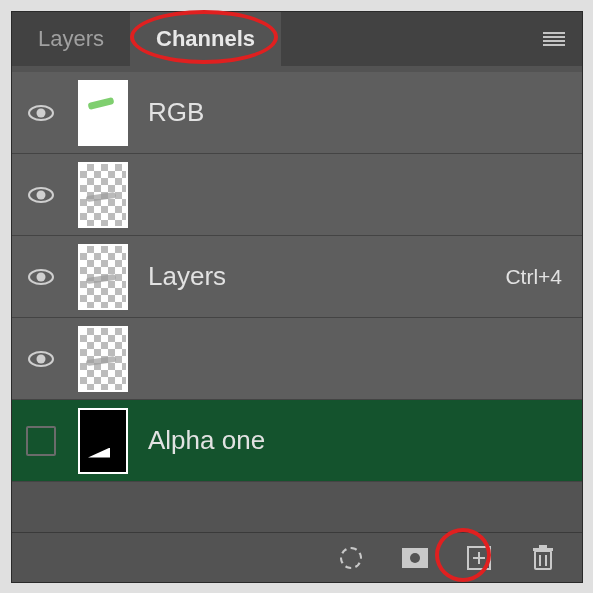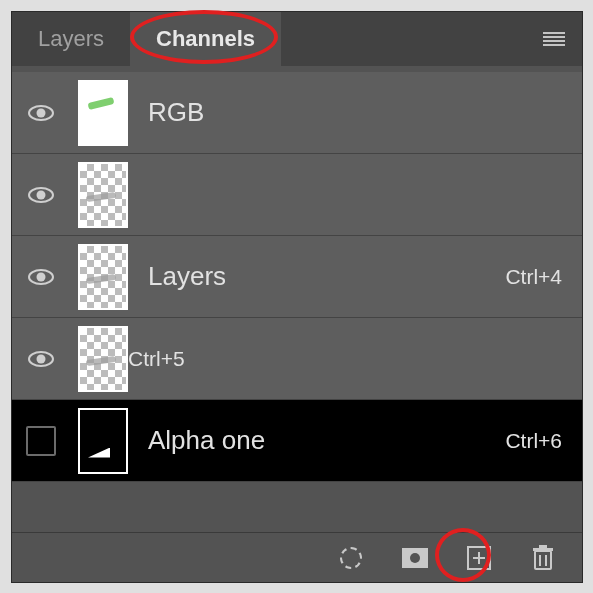--- a/index.html
+++ b/index.html
@@ -69,21 +69,21 @@
   }
   .channel-row {
     display: flex;
     align-items: center;
     height: 82px;
     padding: 0 14px;
     border-bottom: 1px solid #444;
     background: #5e5e5e;
   }
   .channel-row.unselected {
-    background: #000000;
+    background: #14532d;
   }
   .vis {
     width: 30px;
     height: 30px;
     display: flex;
     align-items: center;
     justify-content: center;
   }
   .vis.box {
     border: 2px solid #6b6b6b;
@@ -285,30 +285,28 @@
     <div class="channel-row">
       <div class="vis">
         <svg class="eye" viewBox="0 0 26 16">
           <ellipse cx="13" cy="8" rx="12" ry="7" fill="none" stroke="#cfcfcf" stroke-width="2"></ellipse>
           <circle cx="13" cy="8" r="4.5" fill="#cfcfcf"></circle>
         </svg>
       </div>
       <div class="thumb checker">
         <div class="stroke-gray"></div>
       </div>
-      <div class="ch-short">Ctrl+5</div>
     </div>
 
     <div class="channel-row unselected">
       <div class="vis box"></div>
       <div class="thumb alpha">
         <div class="wedge"></div>
       </div>
       <div class="ch-name">Alpha one</div>
-      <div class="ch-short">Ctrl+6</div>
     </div>
 
   </div>
 
   <div class="footer">
     <div class="fb">
       <div class="dashed-circ"></div>
     </div>
     <div class="fb">
       <div class="mask-ic">

